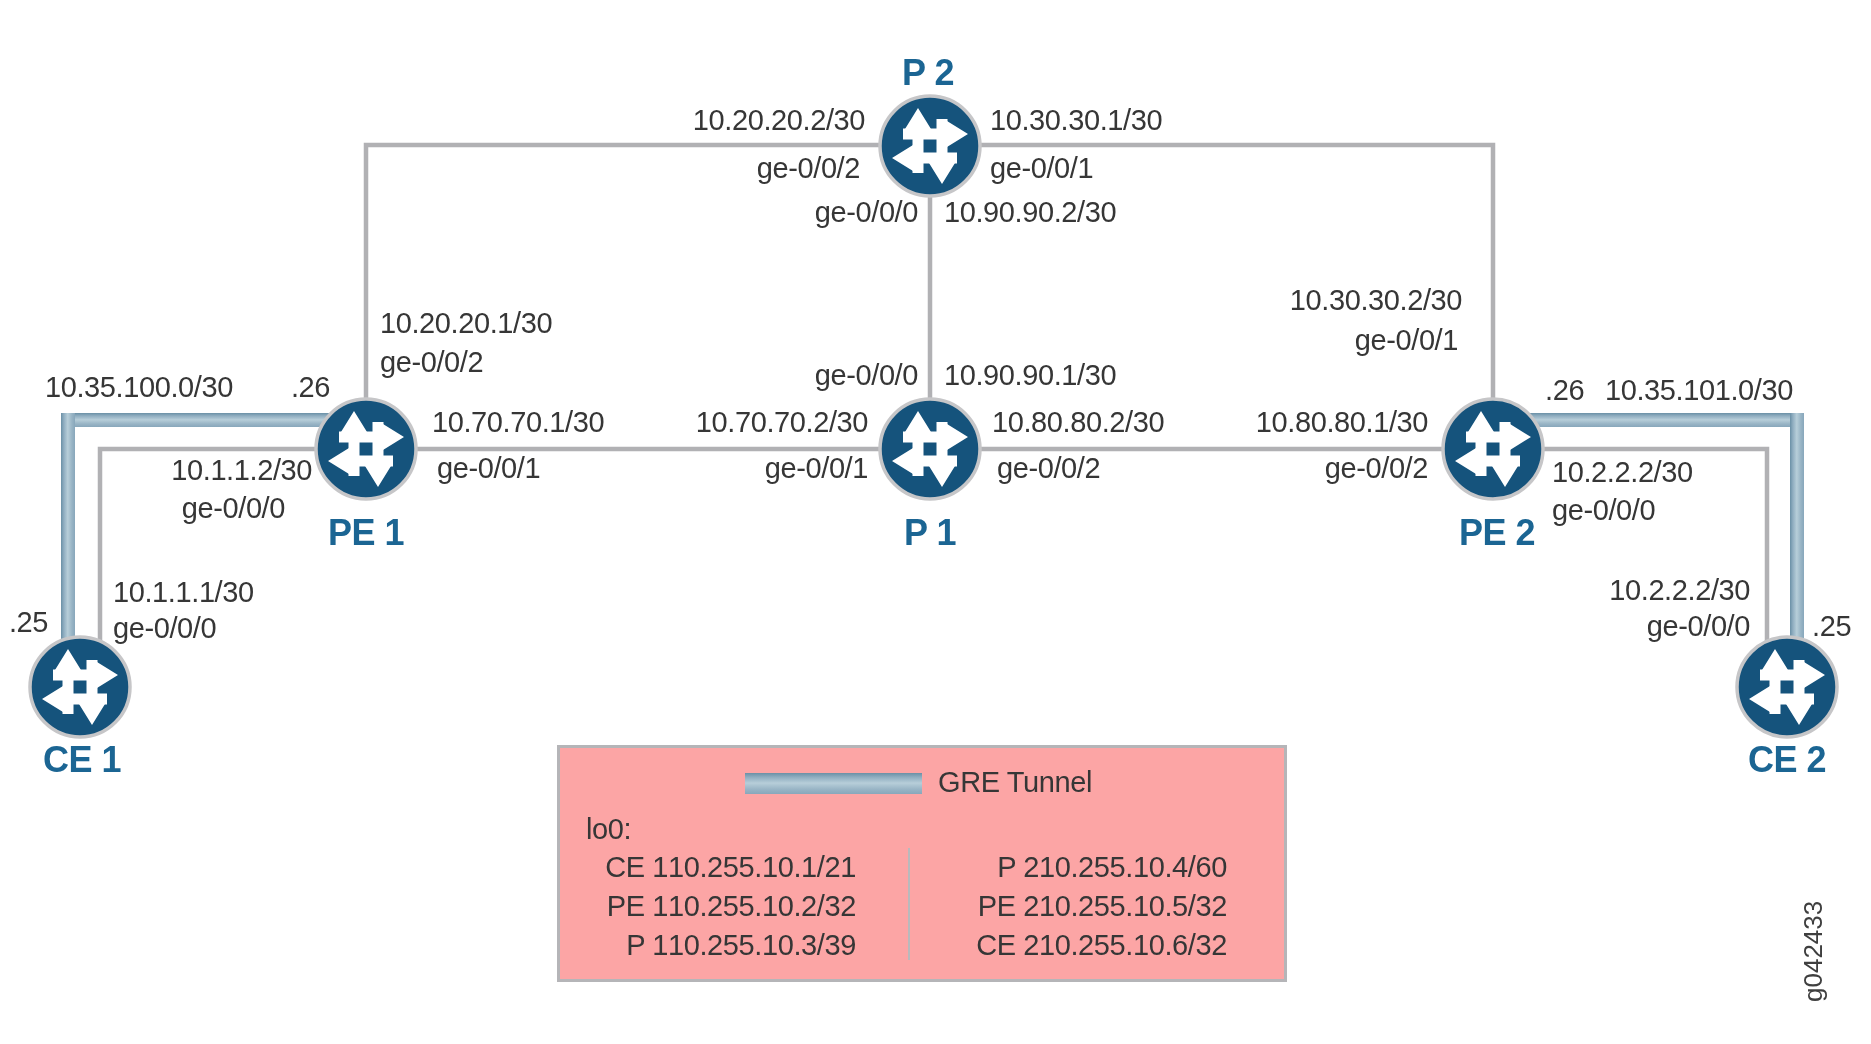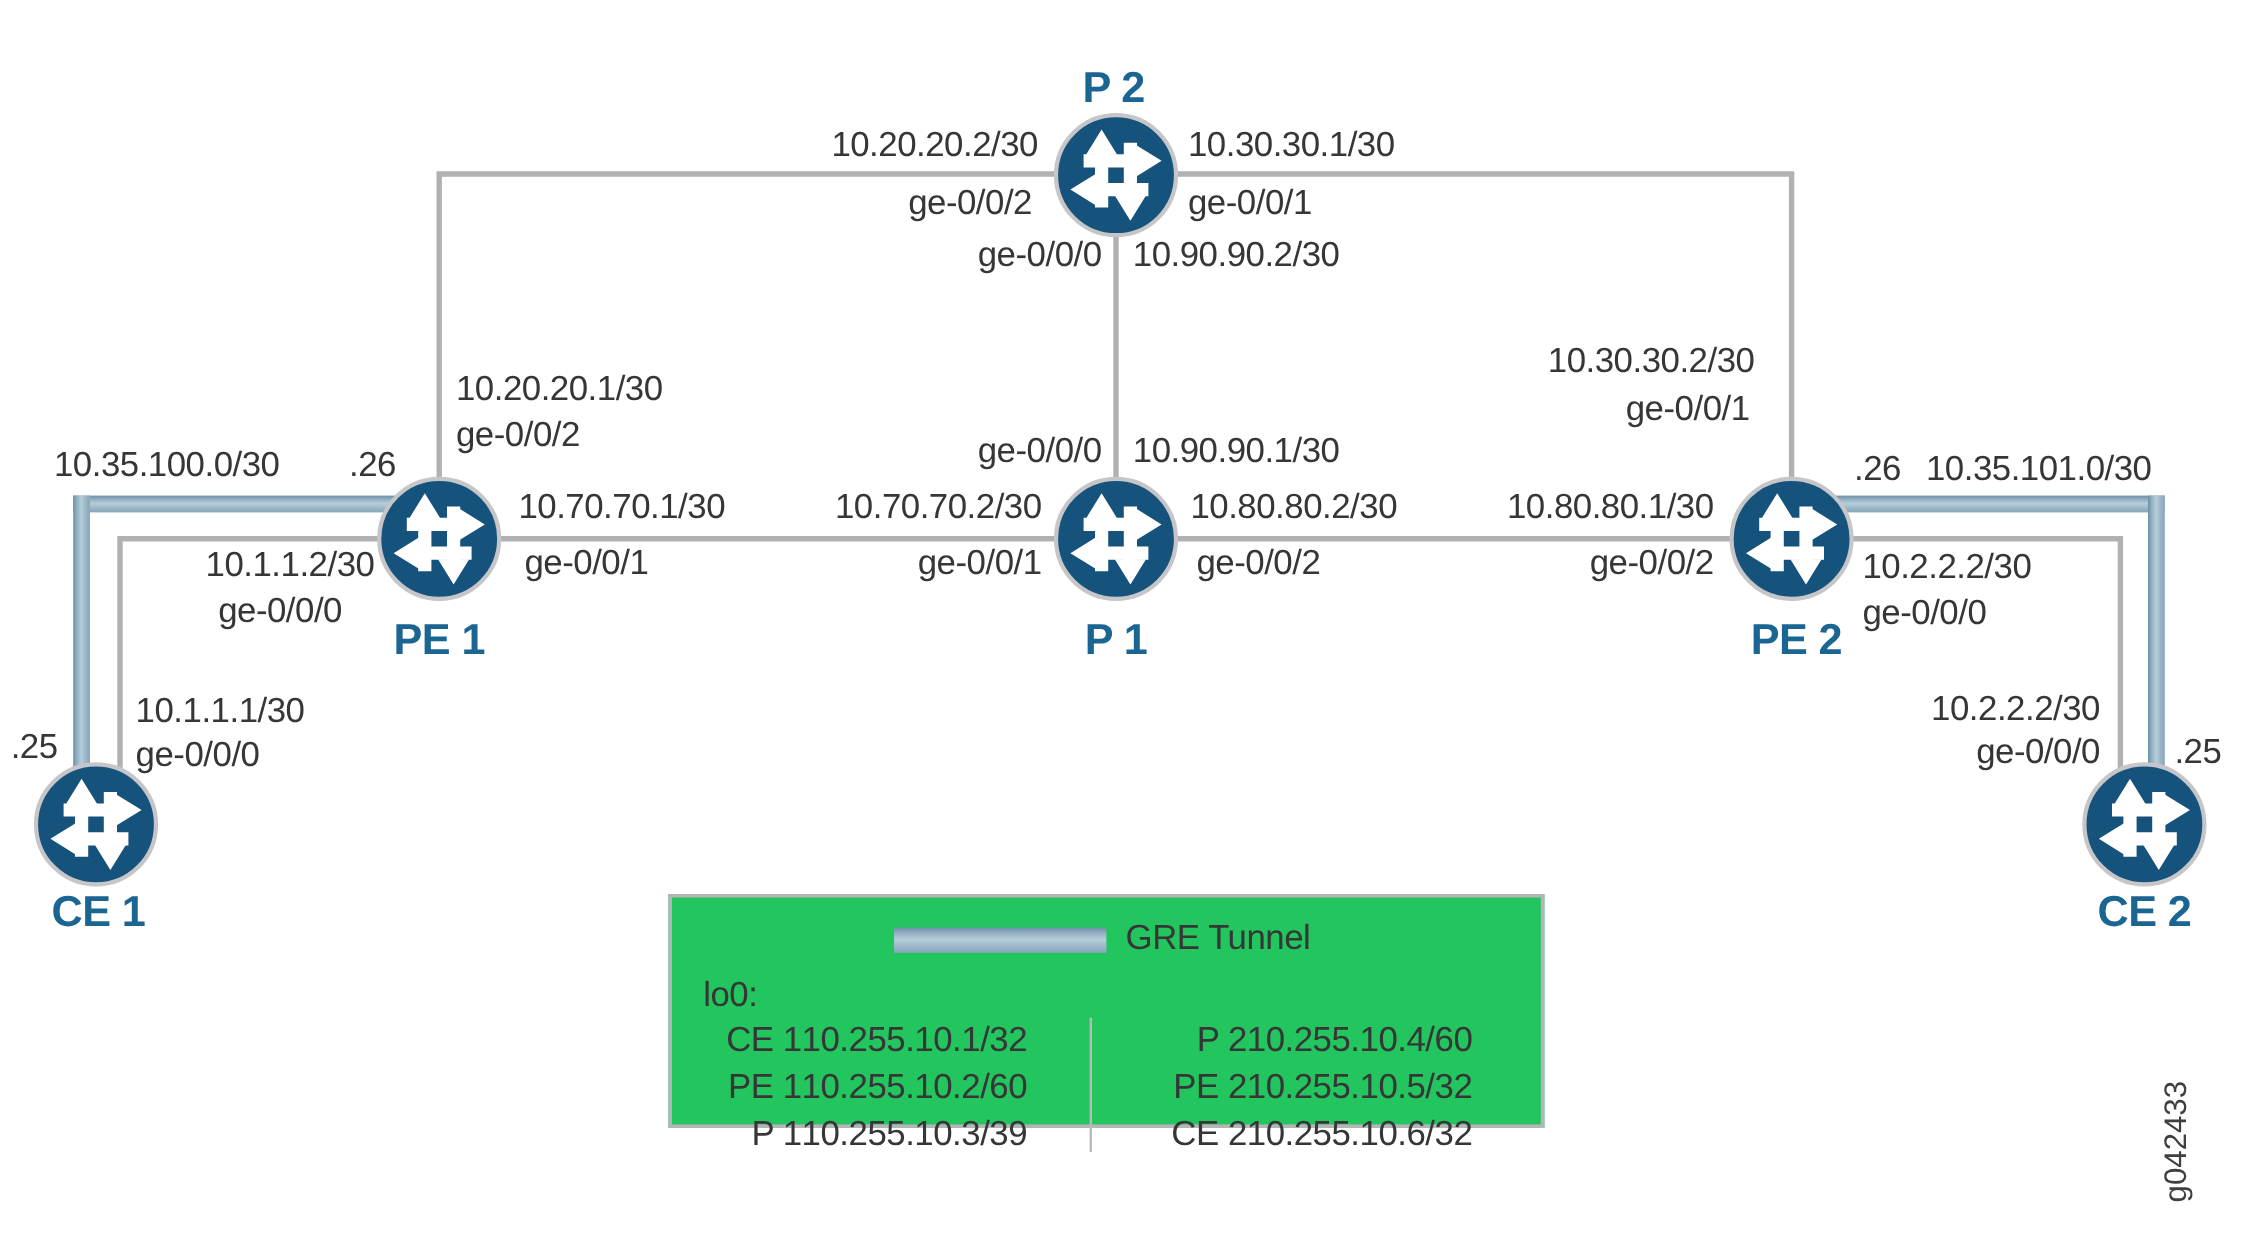--- a/index.html
+++ b/index.html
@@ -18,22 +18,22 @@
   }
   svg.topo text.node-title{
     font-family:"Liberation Sans","DejaVu Sans",sans-serif;
     font-size:36px;font-weight:bold;letter-spacing:-0.5px;
   }
   svg.topo text.watermark{
     font-family:"Liberation Sans","DejaVu Sans",sans-serif;
     font-size:26px;fill:#3f3f3f;
   }
   .legend{
-    position:absolute;left:557px;top:745px;width:730px;height:195px;
-    border:3px solid #b5b5b8;background:#22c55e;box-sizing:border-box;
+    position:absolute;left:557px;top:745px;width:730px;height:237px;
+    border:3px solid #b5b5b8;background:#fca5a5;box-sizing:border-box;
   }
   .legend .swatch{
     position:absolute;left:185px;top:25px;width:177px;height:21px;
     background:linear-gradient(180deg,#6a90a6 0%,#8fadc0 20%,#b7ced9 48%,#98b4c5 78%,#88a7bb 100%);
   }
   .legend .gre-label{
     position:absolute;left:378px;top:20px;
     font-size:29px;color:#363636;letter-spacing:-0.4px;line-height:29px;
   }
   .legend .lo0{
@@ -167,25 +167,25 @@
     </svg>
 
   <div class="legend">
     <div class="swatch"></div>
     <div class="gre-label">GRE Tunnel</div>
     <div class="lo0">lo0:</div>
 
     <div class="lcol left">
       <div class="lrow">
         <span class="lname">CE 1</span>
-        <span class="laddr">10.255.10.1/32</span>
+        <span class="laddr">10.255.10.1/21</span>
       </div>
       <div class="lrow">
         <span class="lname">PE 1</span>
-        <span class="laddr">10.255.10.2/60</span>
+        <span class="laddr">10.255.10.2/32</span>
       </div>
       <div class="lrow">
         <span class="lname">P 1</span>
         <span class="laddr">10.255.10.3/39</span>
       </div>
     </div>
 
     <div class="ldivider"></div>
 
     <div class="lcol right">

